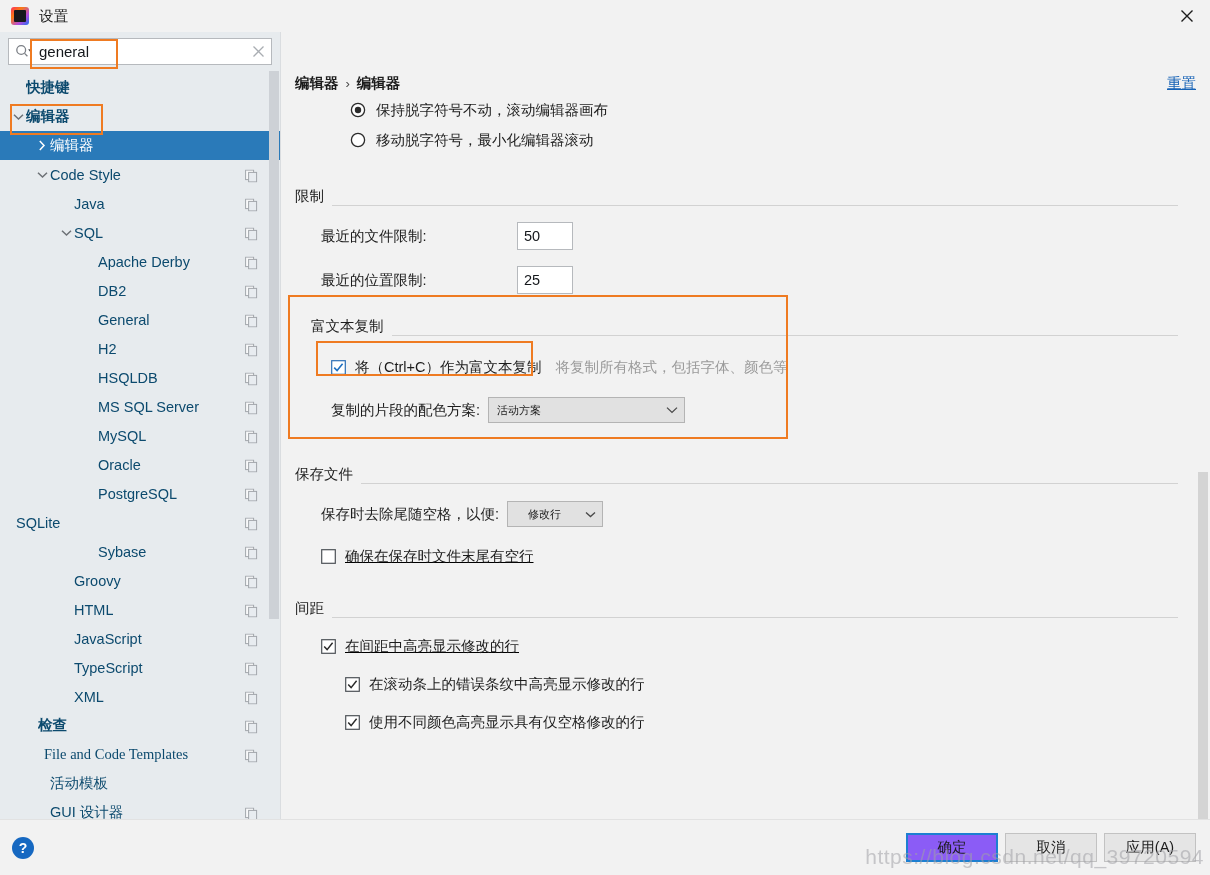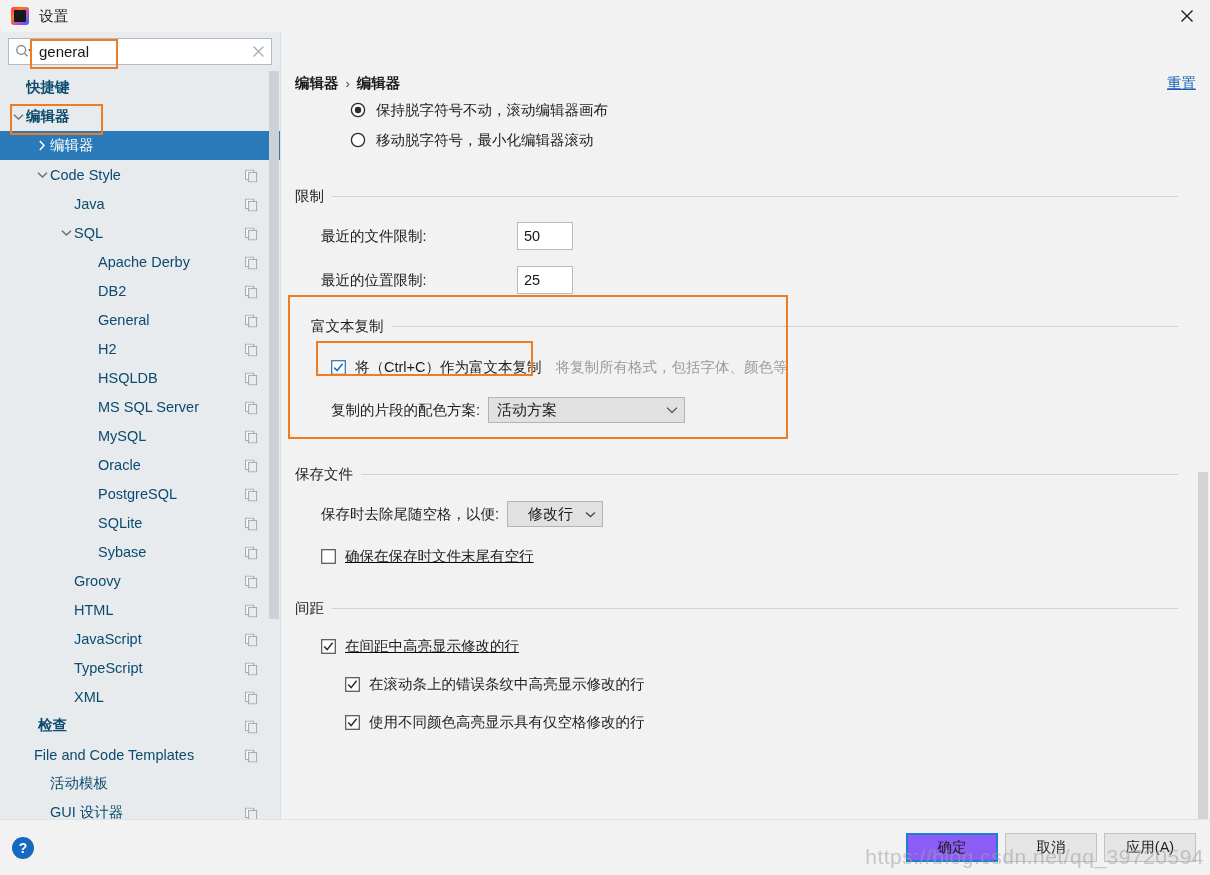--- a/index.html
+++ b/index.html
@@ -195,21 +195,21 @@
     left: 0; right: 12px; top: 0; bottom: 0;
     padding: 66px 20px 0 14px;
   }
 
   .radio-row { display: flex; align-items: center; margin-left: 55px; height: 24px; }
   .radio-row + .radio-row { margin-top: 6px; }
   .radio-row .rlabel { font-size: 14.5px; color: #1c1c1c; margin-left: 10px; }
 
   .group { margin-top: 24px; }
   .group-title-row {
-    display: flex; align-items: center; gap: 8px;
+    display: flex; align-items: flex-end; gap: 8px;
     height: 20px;
   }
   .group-title {
     font-size: 14.5px; color: #1c1c1c; white-space: nowrap;
   }
   .group-rule { flex: 1 1 auto; height: 1px; background: #d2d2d2; }
 
   .field-row {
     display: flex; align-items: center;
     margin-left: 26px;
@@ -231,21 +231,21 @@
   .chk-label { font-size: 14.5px; color: #1c1c1c; margin-left: 9px; }
   .chk-hint { font-size: 14.5px; color: #9a9a9a; margin-left: 14px; }
 
   .combo {
     height: 26px;
     background: #e1e1e1;
     border: 1px solid #b4b4b4;
     display: inline-flex;
     align-items: center;
     padding: 0 6px 0 8px;
-    font-size: 15px;
+    font-size: 11px;
     color: #1c1c1c;
     cursor: default;
     justify-content: space-between;
   }
   .combo .caret { margin-left: 14px; display:flex; align-items:center; }
 
   
   .hl-box {
     position: absolute;
     border: 2px solid #ef7b22;
@@ -482,21 +482,21 @@
               </svg></span>
           </div>
           <div class="tree-row" style="padding-left: 82px;">
             <span class="twisty"></span>
             <span class="label">PostgreSQL</span>
             <span class="copy-badge"><svg width="13" height="13" viewBox="0 0 13 13">
                 <rect x="0.6" y="0.6" width="8" height="9.5" fill="#ffffff" stroke="#8c9096" stroke-width="1"></rect>
                 <rect x="3.6" y="2.9" width="8" height="9.5" fill="#e9edf1" stroke="#8c9096" stroke-width="1"></rect>
               </svg></span>
           </div>
-          <div class="tree-row" style="padding-left: 82px;">
+          <div class="tree-row" style="">
             <span class="twisty"></span>
             <span class="label">SQLite</span>
             <span class="copy-badge"><svg width="13" height="13" viewBox="0 0 13 13">
                 <rect x="0.6" y="0.6" width="8" height="9.5" fill="#ffffff" stroke="#8c9096" stroke-width="1"></rect>
                 <rect x="3.6" y="2.9" width="8" height="9.5" fill="#e9edf1" stroke="#8c9096" stroke-width="1"></rect>
               </svg></span>
           </div>
           <div class="tree-row" style="padding-left: 82px;">
             <span class="twisty"></span>
             <span class="label">Sybase</span>
@@ -546,21 +546,21 @@
               </svg></span>
           </div>
           <div class="tree-row" style="padding-left: 22px; font-weight: bold;">
             <span class="twisty"></span>
             <span class="label">检查</span>
             <span class="copy-badge"><svg width="13" height="13" viewBox="0 0 13 13">
                 <rect x="0.6" y="0.6" width="8" height="9.5" fill="#ffffff" stroke="#8c9096" stroke-width="1"></rect>
                 <rect x="3.6" y="2.9" width="8" height="9.5" fill="#e9edf1" stroke="#8c9096" stroke-width="1"></rect>
               </svg></span>
           </div>
-          <div class="tree-row" style="padding-left: 18px;">
+          <div class="tree-row" style="padding-left: 28px; font-family: Liberation Serif, serif;">
             <span class="twisty"></span>
             <span class="label">File and Code Templates</span>
             <span class="copy-badge"><svg width="13" height="13" viewBox="0 0 13 13">
                 <rect x="0.6" y="0.6" width="8" height="9.5" fill="#ffffff" stroke="#8c9096" stroke-width="1"></rect>
                 <rect x="3.6" y="2.9" width="8" height="9.5" fill="#e9edf1" stroke="#8c9096" stroke-width="1"></rect>
               </svg></span>
           </div>
           <div class="tree-row" style="padding-left: 34px;">
             <span class="twisty"></span>
             <span class="label">活动模板</span>

